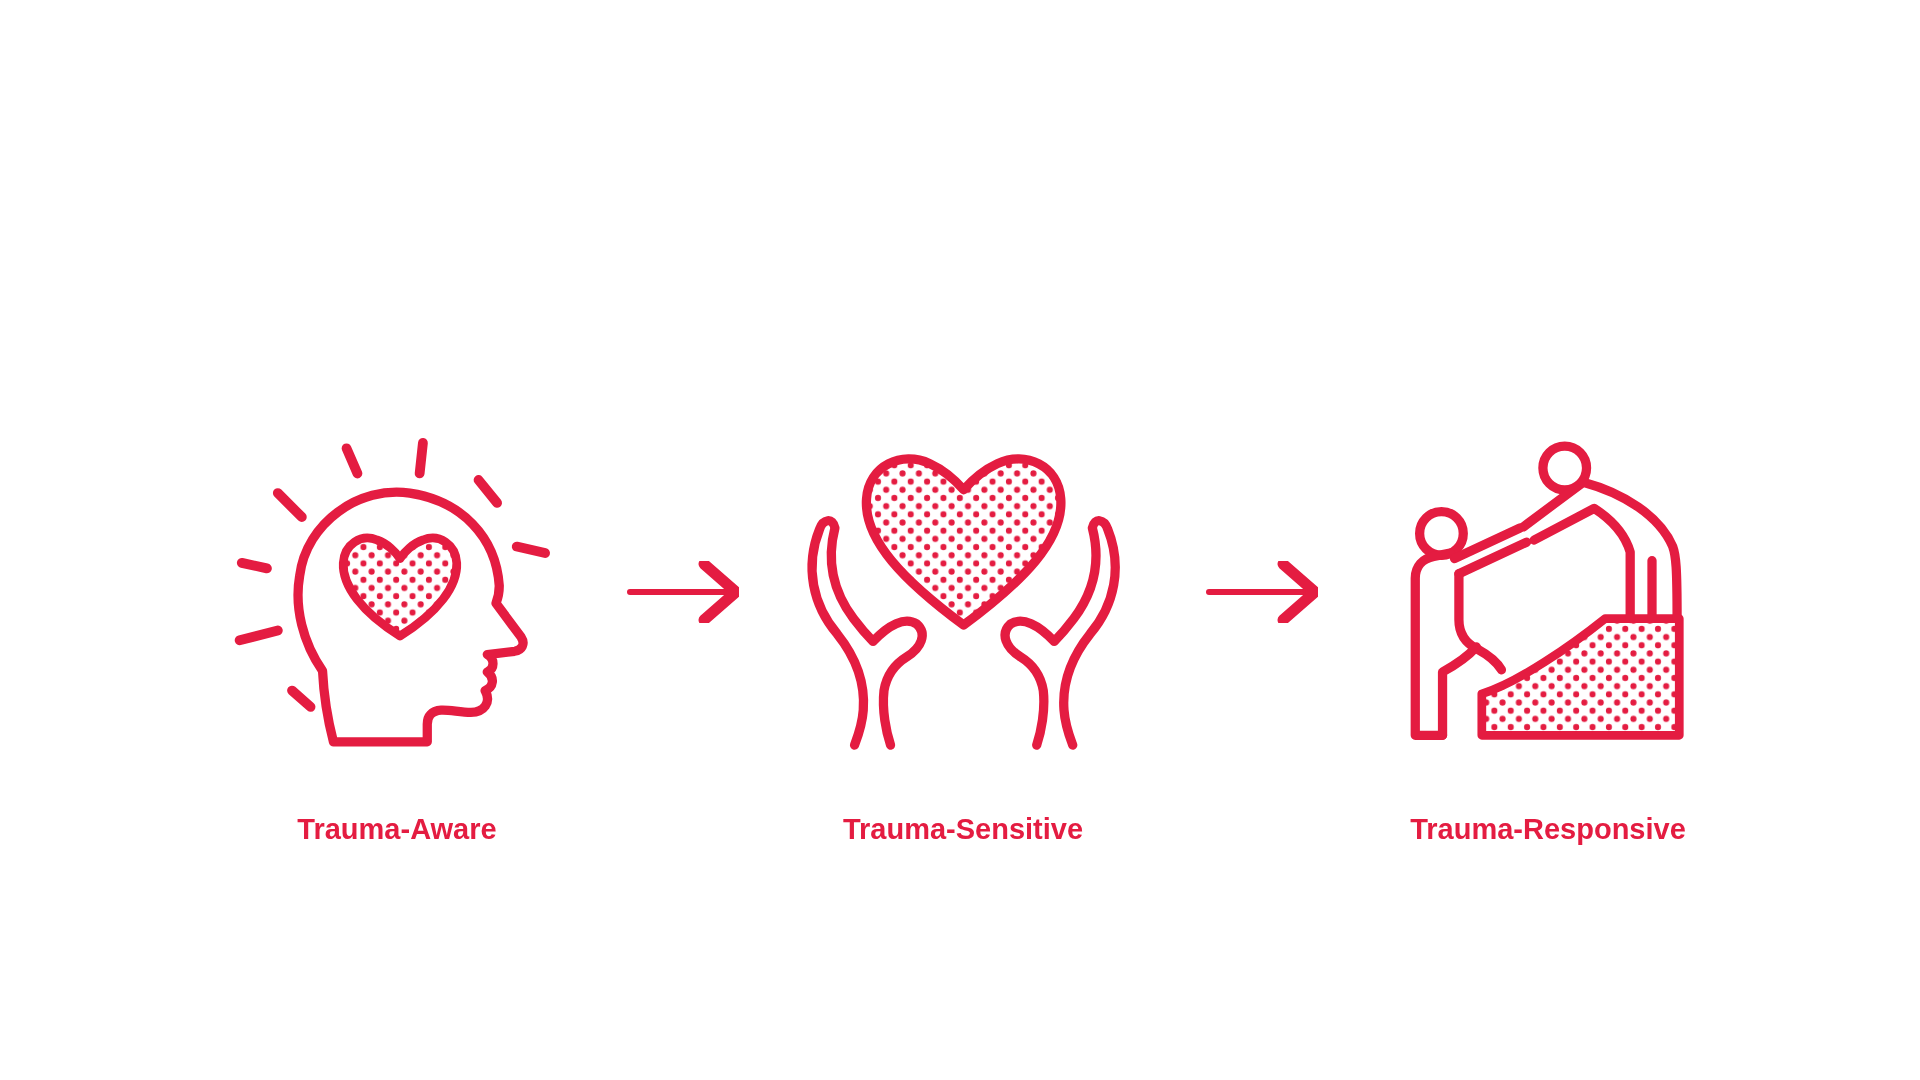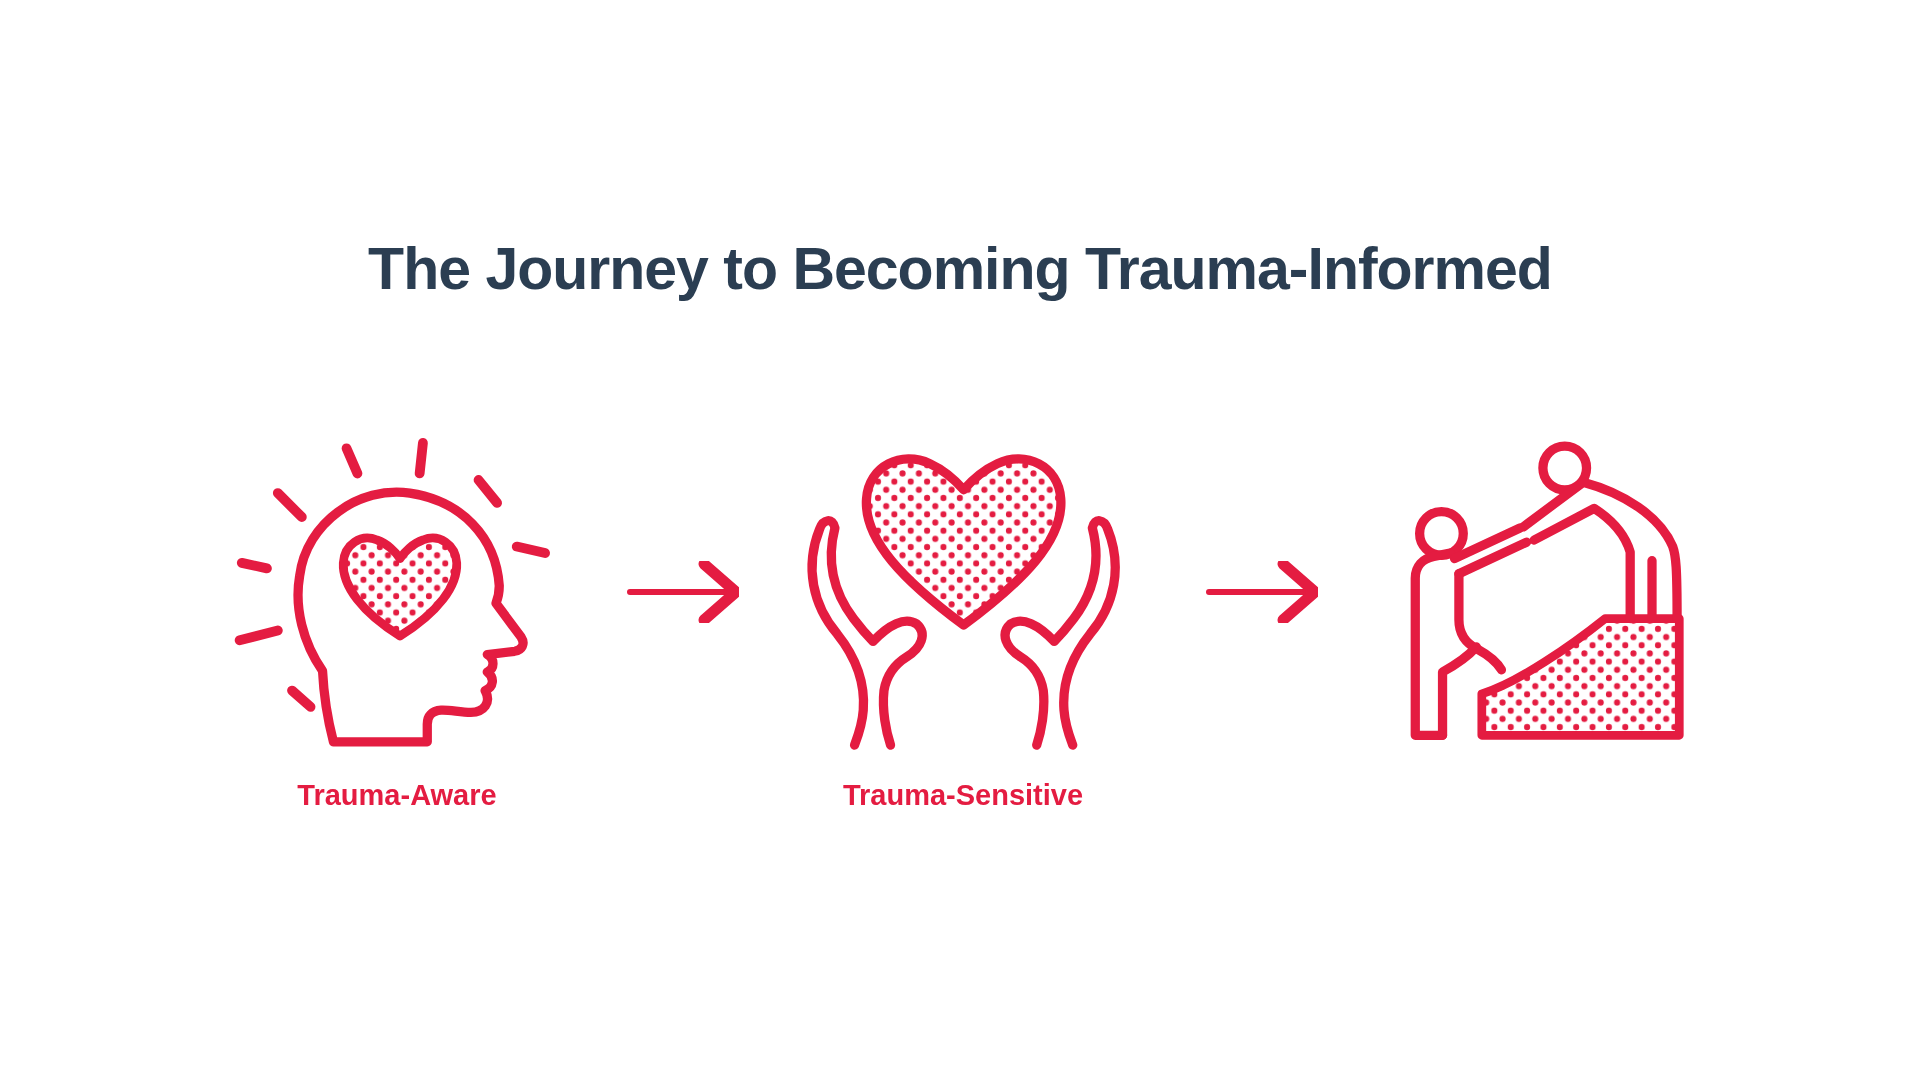--- a/index.html
+++ b/index.html
@@ -20,35 +20,34 @@
     margin:0;text-align:center;
     font-size:59px;font-weight:700;letter-spacing:-1px;
     color:var(--title-navy);line-height:1;
   }
   .icon-box{position:absolute;top:420px;width:360px;height:360px;}
   .icon-box svg{width:100%;height:100%;display:block;color:var(--accent-red);}
   .stage-1{left:220px;} .stage-2{left:800px;} .stage-3{left:1400px;}
   .arrow{position:absolute;top:561px;width:112px;height:62px;color:var(--accent-red);}
   .arrow-1{left:627px;} .arrow-2{left:1206px;}
   .stage-label{
-    position:absolute;top:779px;transform:translateX(-50%);
+    position:absolute;top:813px;transform:translateX(-50%);
     font-size:29px;font-weight:700;color:var(--accent-red);
     white-space:nowrap;margin:0;
   }
   .label-1{left:397px;} .label-2{left:963px;text-align:right;} .label-3{left:1548px;}
   .stroke{fill:none;stroke:var(--accent-red);stroke-linecap:round;stroke-linejoin:round;}
   .dots-fill{stroke:var(--accent-red);stroke-linecap:round;stroke-linejoin:round;}
   .dot{fill:var(--accent-red);}
 </style>
 </head>
 <body>
 
 <div class="canvas">
 
-  <h1 class="page-title">The Journey to Becoming Trauma-Informed</h1>
 
   <div class="icon-box stage-1">
     <svg viewBox="0 0 330 330" aria-hidden="true">
       <defs>
         <pattern id="dots1" patternUnits="userSpaceOnUse" width="15" height="15">
           <circle class="dot" cx="4" cy="4" r="2.8"></circle>
           <circle class="dot" cx="11.5" cy="11.5" r="2.8"></circle>
         </pattern>
       </defs>
 
@@ -170,14 +169,15 @@
       <path class="stroke" stroke-width="8.5" d="M54,141 L54,183
         C54,196 61,205 71,210
         C82,216 89,222 93,229"></path>
       <path class="stroke" stroke-width="8.5" d="M39,289 L39,231
         C50,225 62,217 70,208"></path>
     </svg>
   </div>
 
   <p class="stage-label label-1">Trauma-Aware</p>
   <p class="stage-label label-2">Trauma-Sensitive</p>
+  <p class="stage-label label-3">Trauma-Responsive</p>
 
 </div>
 
 </body></html>

